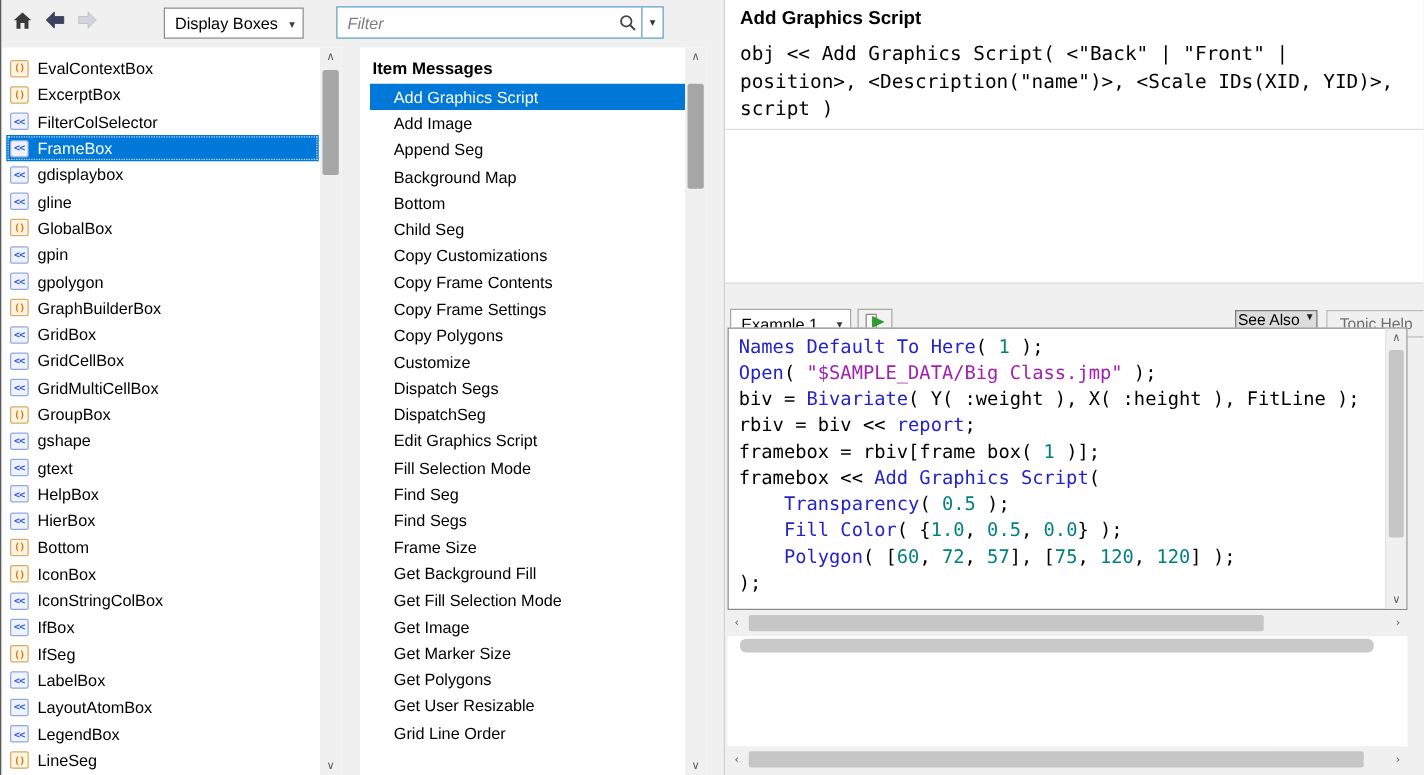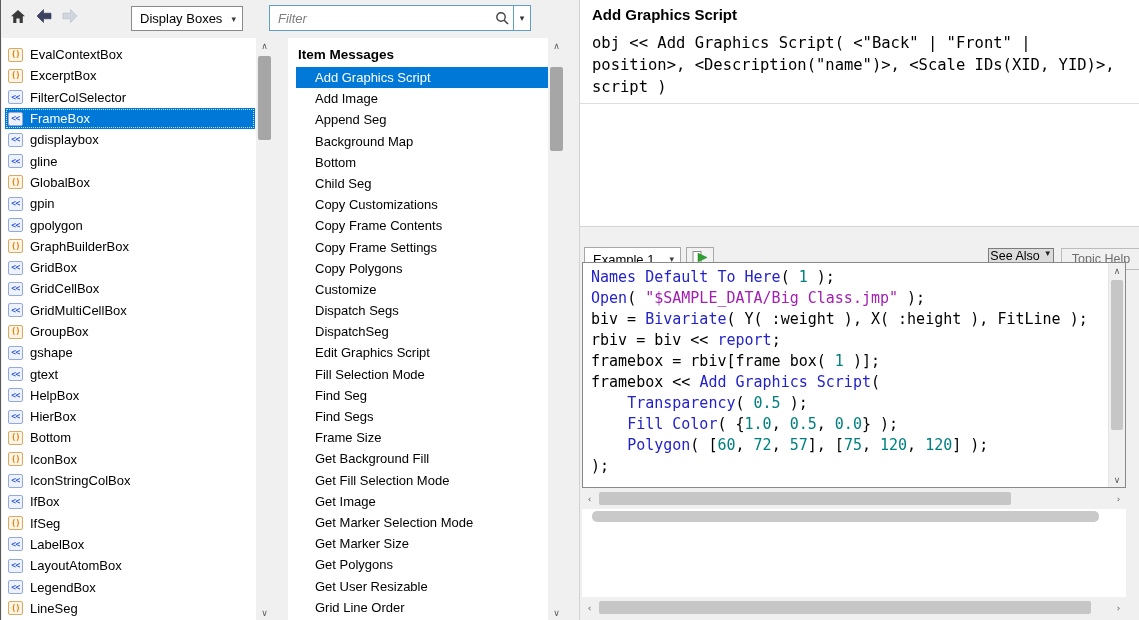--- a/index.html
+++ b/index.html
@@ -274,21 +274,20 @@
           <div class="mrow">Dispatch Segs</div>
           <div class="mrow">DispatchSeg</div>
           <div class="mrow">Edit Graphics Script</div>
           <div class="mrow">Fill Selection Mode</div>
           <div class="mrow">Find Seg</div>
           <div class="mrow">Find Segs</div>
           <div class="mrow">Frame Size</div>
           <div class="mrow">Get Background Fill</div>
           <div class="mrow">Get Fill Selection Mode</div>
           <div class="mrow">Get Image</div>
-          <div class="mrow">Get Marker Selection Mode</div>
           <div class="mrow">Get Marker Size</div>
           <div class="mrow">Get Polygons</div>
           <div class="mrow">Get User Resizable</div>
           <div class="mrow">Grid Line Order</div>
         </div>
     </div>
     <div class="vscroll">
       <div class="sbtn">∧</div>
       <div class="strack">
         <div class="sthumb th-mid"></div>

